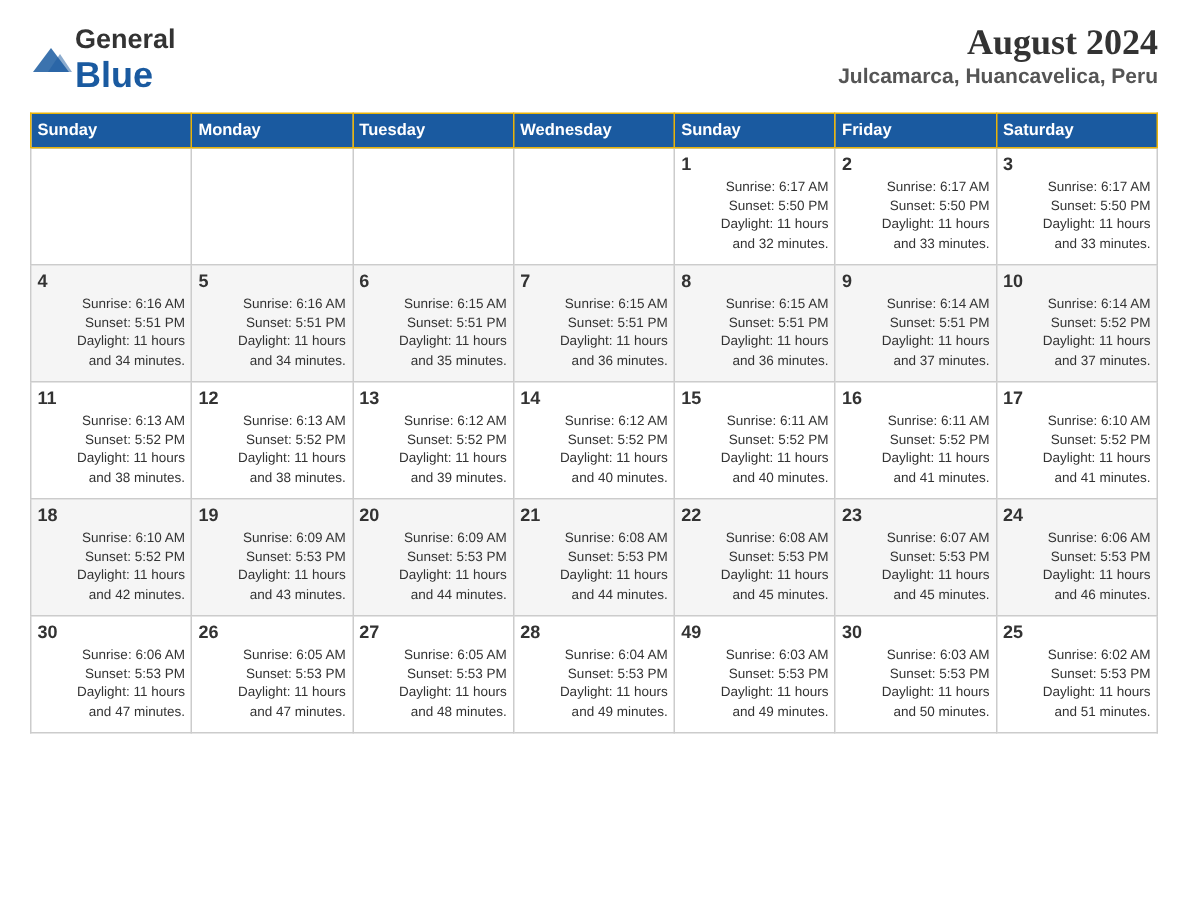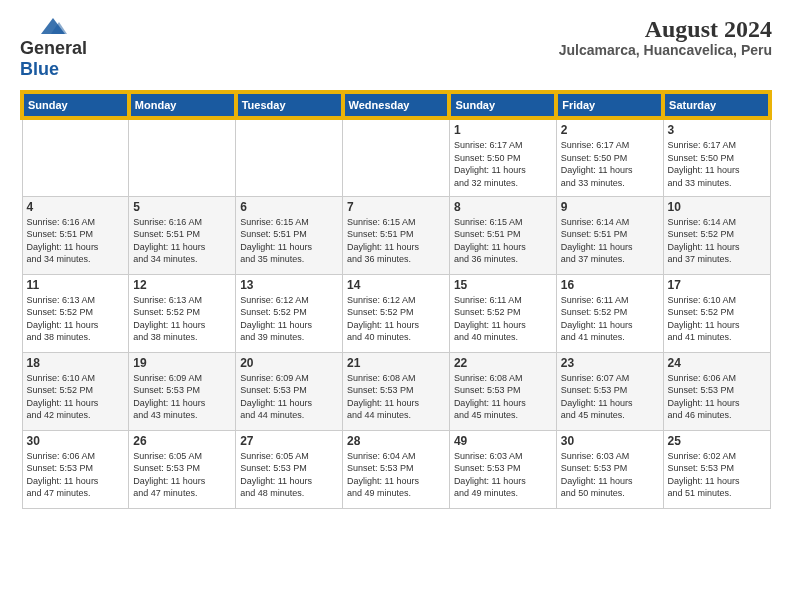--- a/index.html
+++ b/index.html
@@ -16,21 +16,20 @@
     }
     .header {
       display: flex;
       justify-content: space-between;
       align-items: flex-start;
       margin-bottom: 10px;
     }
     .logo {
       display: flex;
       align-items: center;
-      flex-direction: column;
     }
     .logo-icon {
       width: 28px;
       height: 22px;
       margin-right: 2px;
     }
     .title-block {
       text-align: right;
     }
     .month-title {
@@ -50,21 +49,21 @@
       border-collapse: collapse;
       table-layout: fixed;
     }
     thead tr th {
       background-color: #1a5aa0;
       color: #fff;
       font-size: 11px;
       font-weight: bold;
       padding: 5px 4px;
       text-align: left;
-      border: 4px solid #eab308;
+      border: 1px solid #eab308;
     }
     tbody tr td {
       border: 1px solid #ccc;
       vertical-align: top;
       padding: 3px 4px;
       font-size: 9.5px;
       color: #333;
       background: #fff;
       height: 78px;
     }
@@ -75,41 +74,42 @@
       font-size: 12px;
       font-weight: bold;
       color: #333;
       display: block;
       margin-bottom: 2px;
     }
     .day-info {
       font-size: 9px;
       color: #333;
       line-height: 1.4;
+      text-align: right;
     }
     td.empty {
       background: #fff;
     }
     tbody tr:nth-child(even) td.empty {
       background: #f5f5f5;
     }
   </style>
 </head>
 <body>
 
 <div class="page">
   <div class="header">
     <div class="logo">
       <svg class="logo-icon" viewBox="0 0 28 22" xmlns="http://www.w3.org/2000/svg">
         <polygon points="14,2 26,18 2,18" fill="#1a5aa0" opacity="0.85"></polygon>
         <polygon points="20,6 28,18 12,18" fill="#1a5aa0" opacity="0.5"></polygon>
       </svg>
       <div>
         <span style="font-size:18px;font-weight:bold;color:#333;">General</span><br>
-        <span style="font-size:18px;font-weight:bold;color:#1a5aa0;">Blue</span>
+        <span style="font-size:24px;font-weight:bold;color:#1a5aa0;">Blue</span>
       </div>
     </div>
     <div class="title-block">
       <div class="month-title">August 2024</div>
       <div class="subtitle">Julcamarca, Huancavelica, Peru</div>
     </div>
   </div>
 
   <table>
     <thead>

